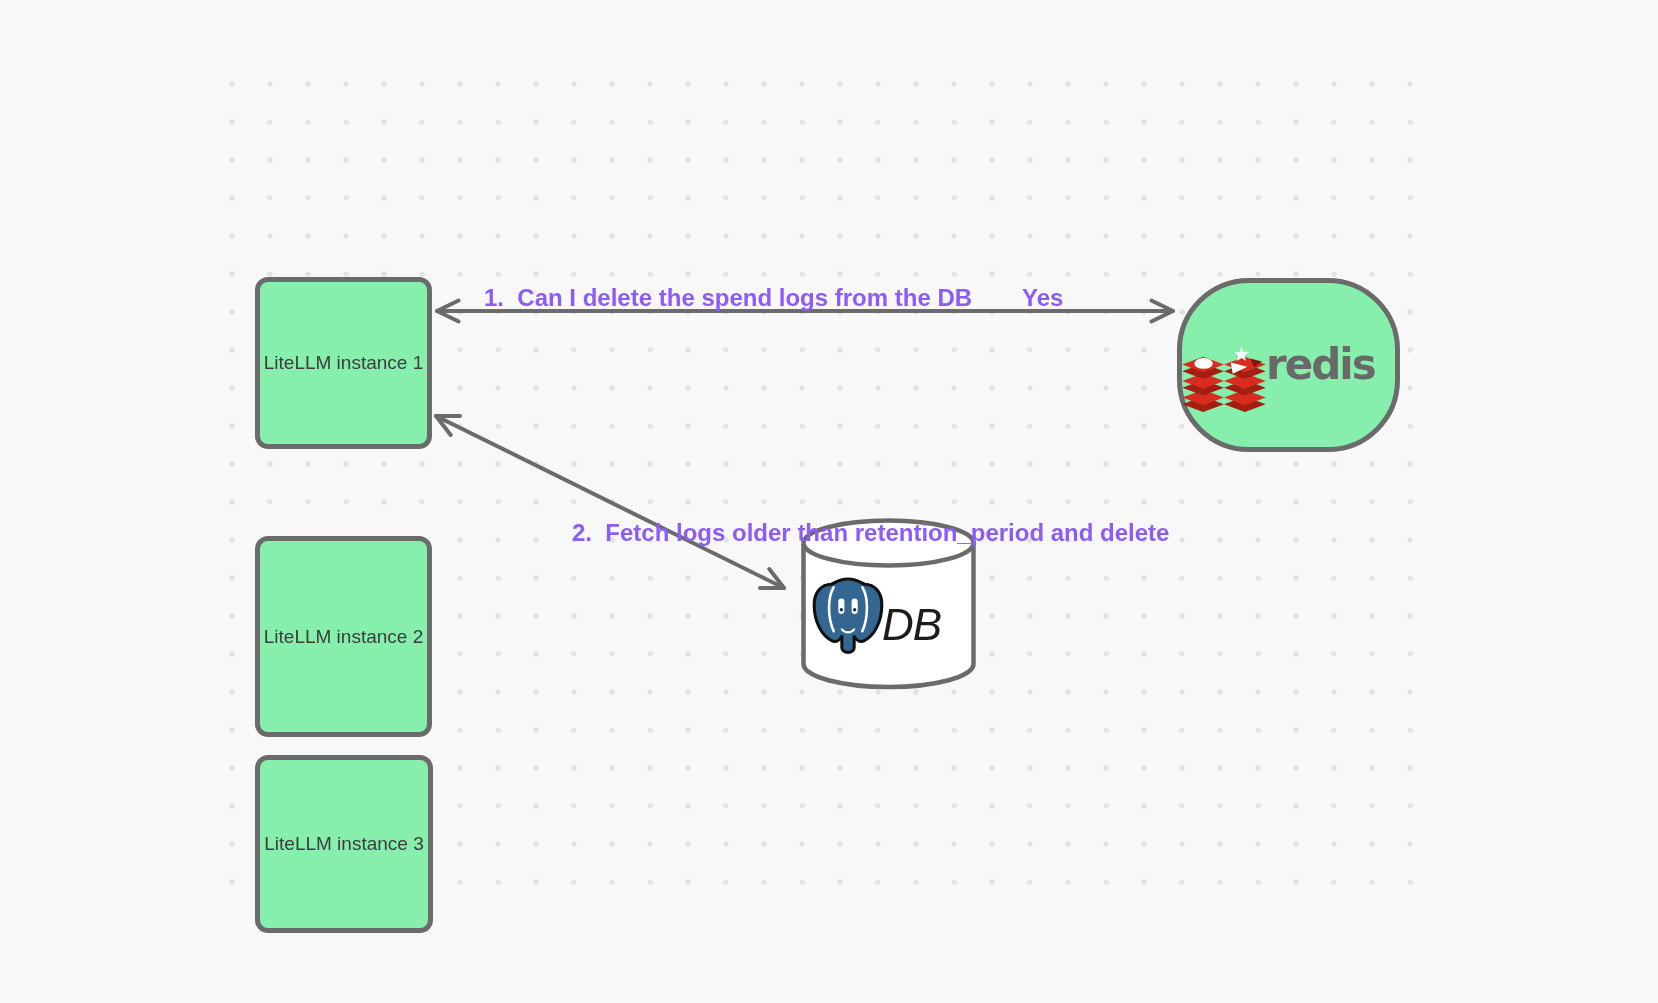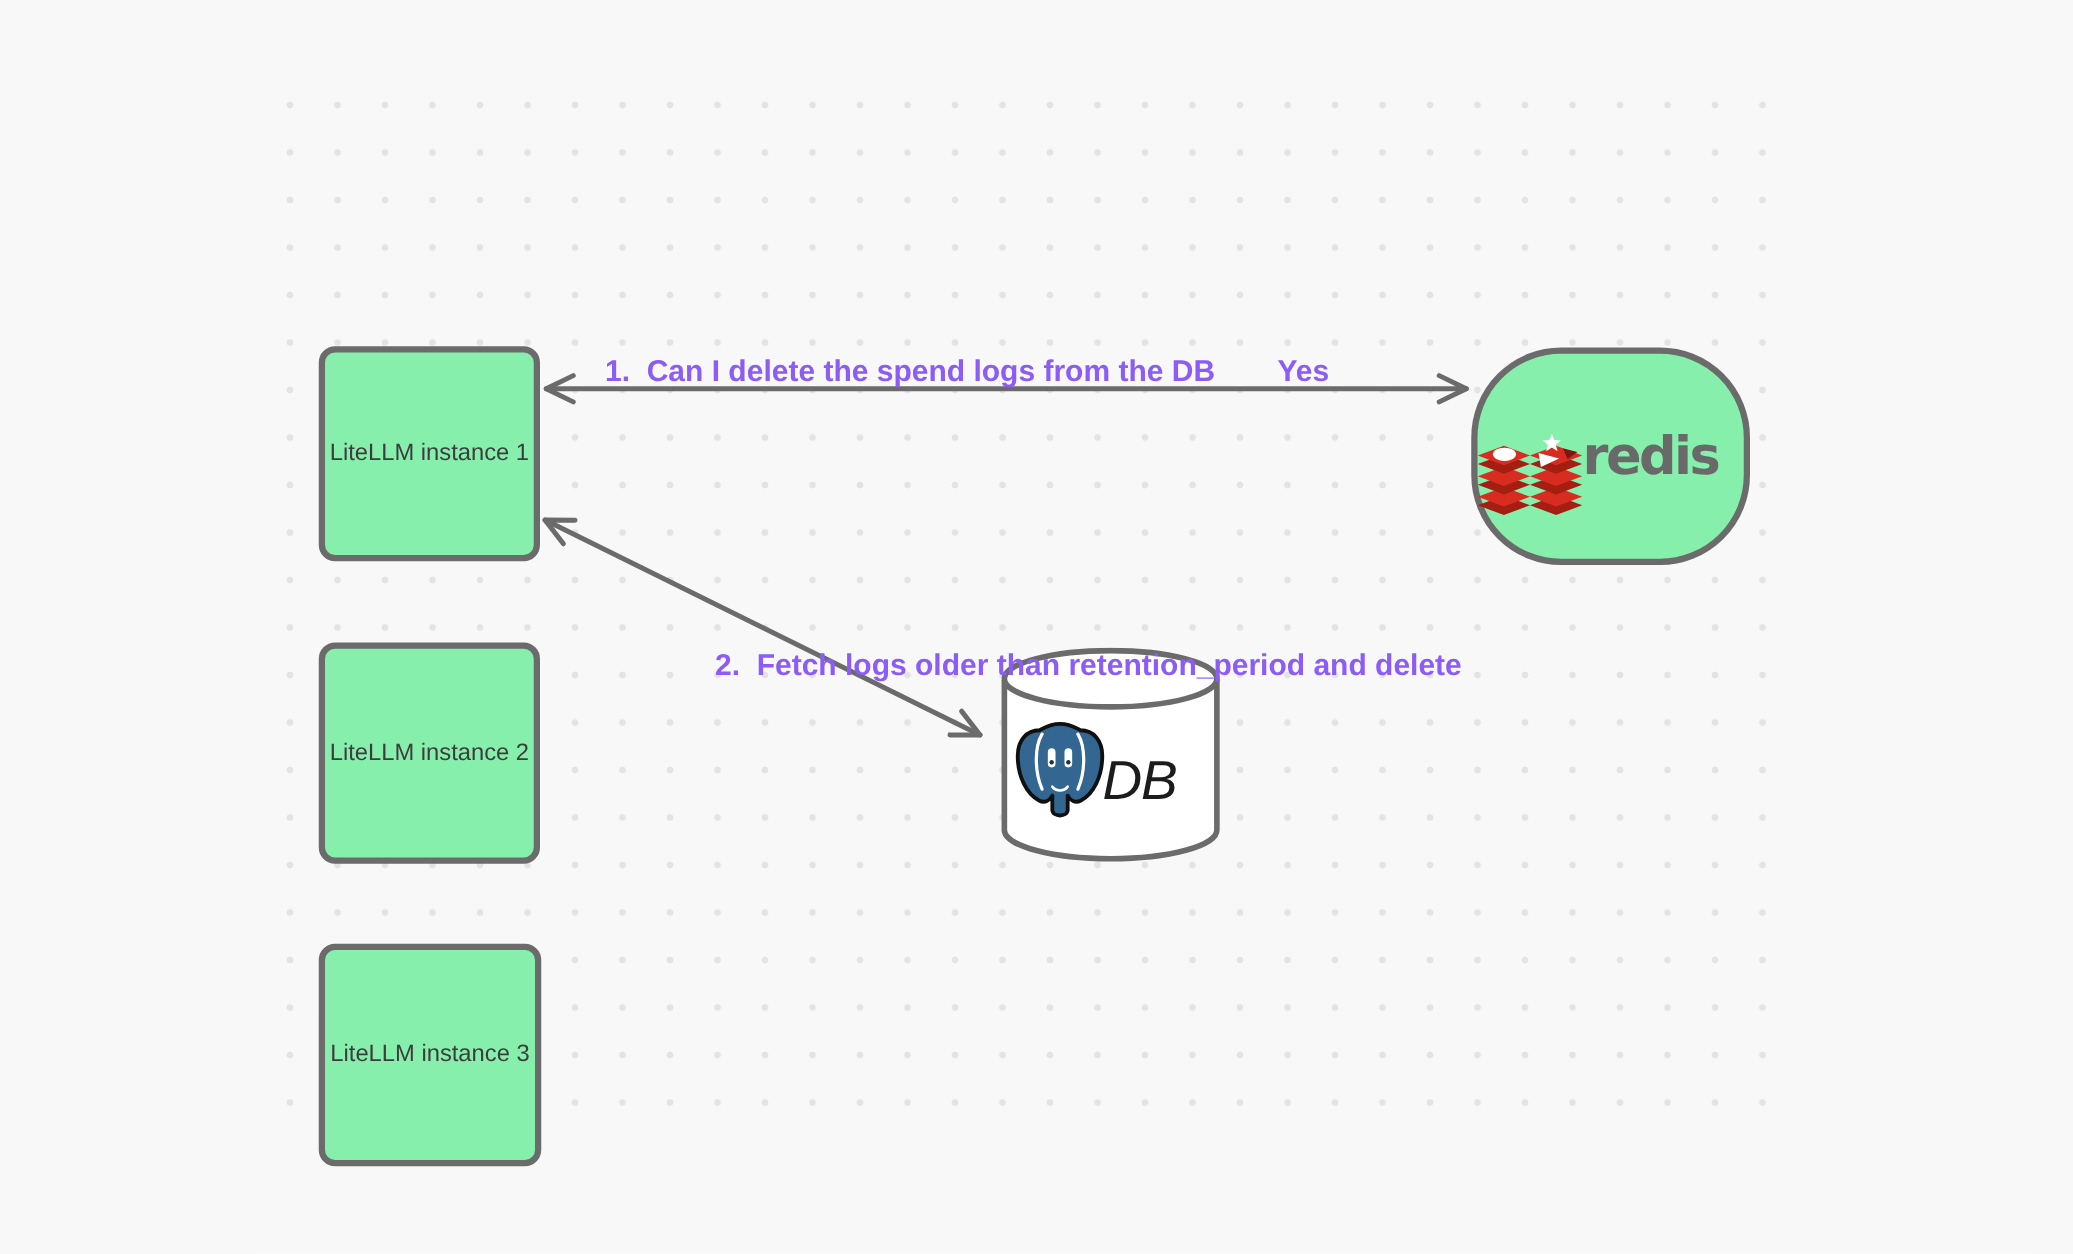--- a/index.html
+++ b/index.html
@@ -44,21 +44,21 @@
     align-items: center;
     justify-content: center;
   }
   .instance-label {
     font-size: 19px;
     color: #3d3d3d;
     white-space: pre;
   }
 
   .instance-1 { left: 255px; top: 277px; width: 177px; height: 172px; }
-  .instance-2 { left: 255px; top: 514px; width: 177px; height: 177px; }
+  .instance-2 { left: 255px; top: 536px; width: 177px; height: 201px; }
   .instance-3 { left: 255px; top: 755px; width: 178px; height: 178px; }
 
   .redis-node {
     left: 1177px; top: 278px; width: 223px; height: 174px;
     border-radius: 72px;
     justify-content: flex-start;
   }
   .redis-logo { margin-top: 28px; }
   .redis-wordmark {
     margin-top: -1px;

